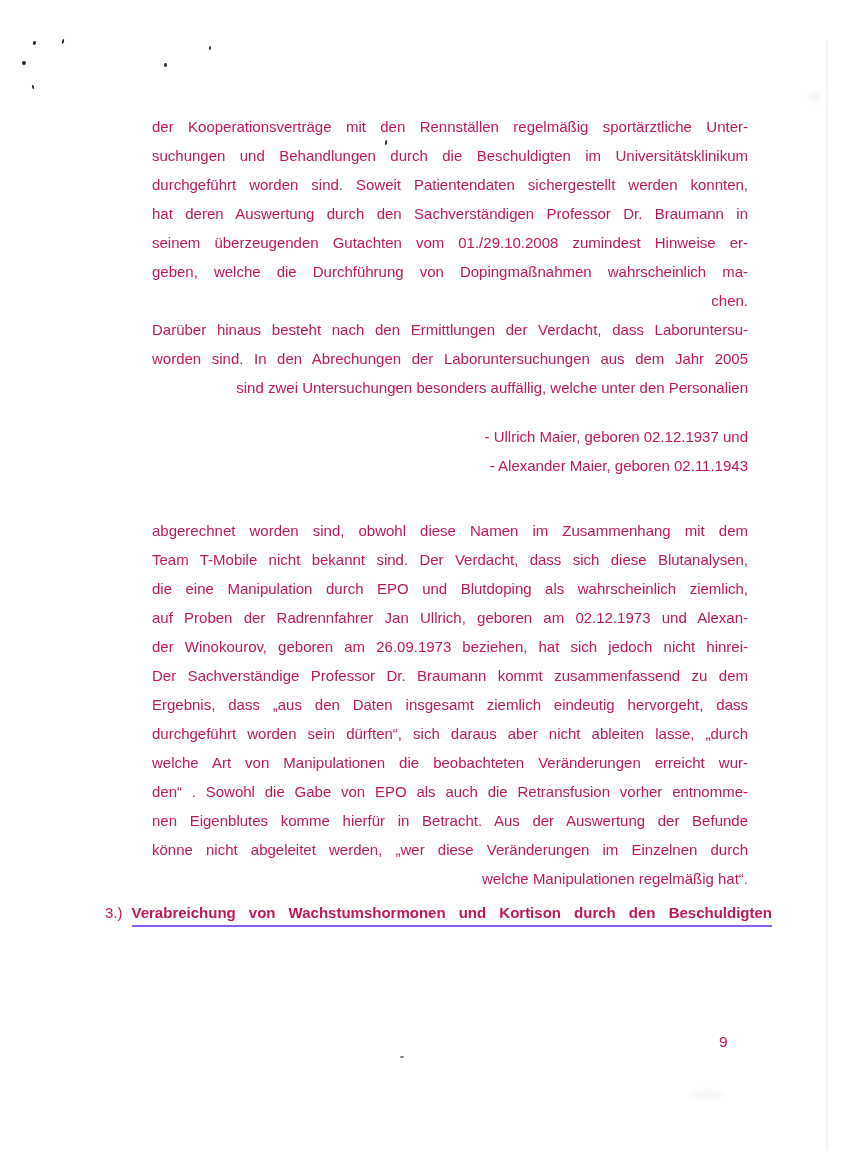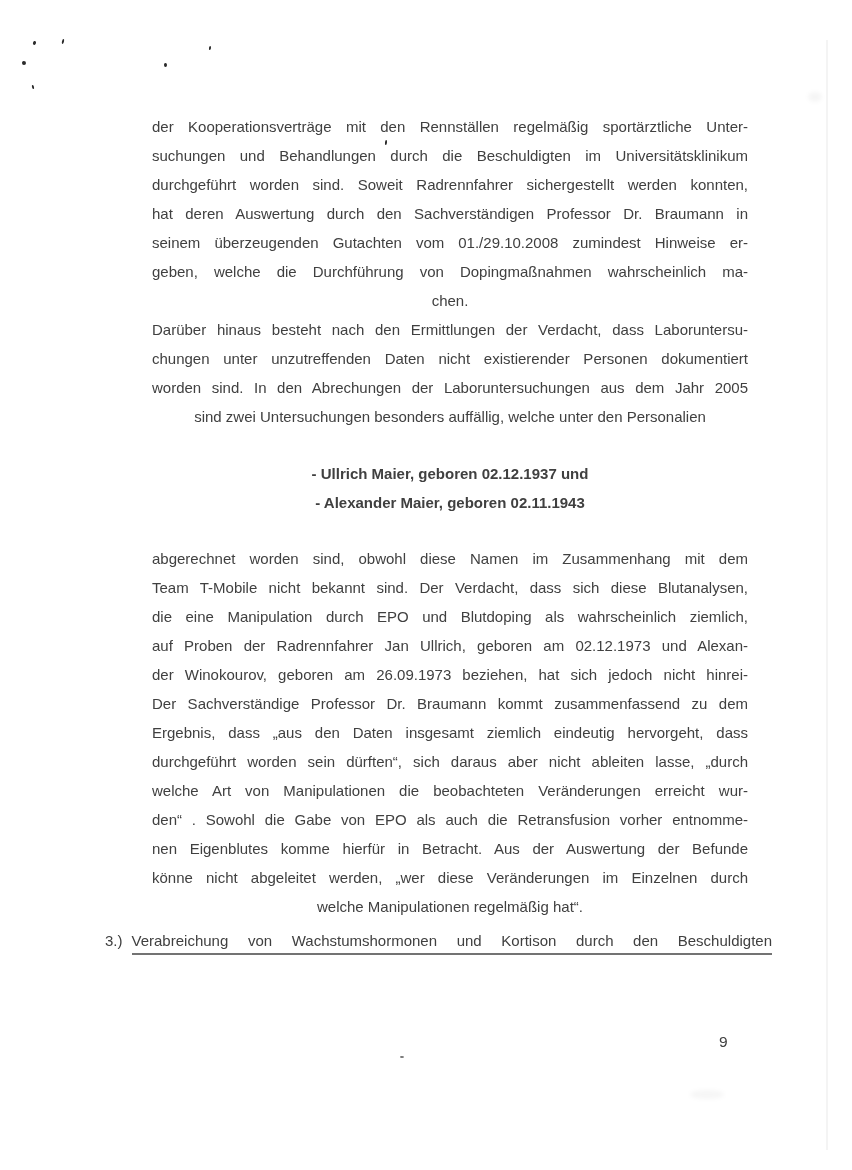--- a/index.html
+++ b/index.html
@@ -1,31 +1,31 @@
 <!DOCTYPE html>
 <html><head>
 <meta charset="utf-8">
 <style>
   html,body { margin:0; padding:0; background:#ffffff; }
   .page {
     position:relative; width:852px; height:1170px; background:#ffffff;
     overflow:hidden; font-family:"Liberation Sans","DejaVu Sans",sans-serif;
-    color:#404040;
+    color:#be185d;
   }
   .content { position:absolute; left:152px; top:112px; width:596px;
     font-size:15px; line-height:29px; }
-  .line { white-space:nowrap; text-align:center; }
+  .line { white-space:nowrap; text-align:right; }
   .line.j { text-align:justify; text-align-last:justify; }
-  [data-name="name-list"] { margin-top:28px;font-weight:bold; }
-  [data-name="paragraph-3"] { margin-top:27px; }
+  [data-name="name-list"] { margin-top:20px; }
+  [data-name="paragraph-3"] { margin-top:36px; }
   .heading { display:flex; gap:9px; margin:8px 0 0 -47px; width:667px;
     line-height:24px; }
   .h-num { flex:0 0 auto; }
   .h-text { flex:1 1 auto; white-space:nowrap; text-align:justify;
-    text-align-last:justify; border-bottom:2px solid #737373; }
+    text-align-last:justify; border-bottom:2px solid #8b5cf6;font-weight:bold; }
   .page-num { position:absolute; left:719px; top:1032px; font-size:15.5px;
     line-height:20px; }
   
   .sp { position:absolute; background:#2b2b2b; border-radius:45% 55% 50% 50%; }
   .sp1 { left:33px;  top:41px;  width:3px; height:4px; transform:rotate(20deg); }
   .sp2 { left:62px;  top:39px;  width:2px; height:5px; transform:rotate(14deg); }
   .sp3 { left:209px; top:46px;  width:2px; height:4px; transform:rotate(10deg); }
   .sp4 { left:22px;  top:61px;  width:4px; height:4px; }
   .sp5 { left:164px; top:63px;  width:3px; height:4px; }
   .sp6 { left:32px;  top:85px;  width:2px; height:4px; transform:rotate(-12deg); }
@@ -52,29 +52,28 @@
   <div class="sp sp4" data-name="scan-speckle"></div>
   <div class="sp sp5" data-name="scan-speckle"></div>
   <div class="sp sp6" data-name="scan-speckle"></div>
   <div class="sp sp7" data-name="scan-speckle"></div>
   <div class="sp sp8" data-name="scan-speckle"></div>
 
   <div class="content" data-name="document-body">
     <div class="para" data-name="paragraph-1">
         <div class="line j" data-name="text-line">der Kooperationsverträge mit den Rennställen regelmäßig sportärztliche Unter-</div>
         <div class="line j" data-name="text-line">suchungen und Behandlungen durch die Beschuldigten im Universitätsklinikum</div>
-        <div class="line j" data-name="text-line">durchgeführt worden sind. Soweit Radrennfahrer sichergestellt werden konnten,</div>
+        <div class="line j" data-name="text-line">durchgeführt worden sind. Soweit Patientendaten sichergestellt werden konnten,</div>
         <div class="line j" data-name="text-line">hat deren Auswertung durch den Sachverständigen Professor Dr. Braumann in</div>
         <div class="line j" data-name="text-line">seinem überzeugenden Gutachten vom 01./29.10.2008 zumindest Hinweise er-</div>
         <div class="line j" data-name="text-line">geben, welche die Durchführung von Dopingmaßnahmen wahrscheinlich ma-</div>
         <div class="line" data-name="text-line">chen.</div>
       </div>
     <div class="para" data-name="paragraph-2">
         <div class="line j" data-name="text-line">Darüber hinaus besteht nach den Ermittlungen der Verdacht, dass Laboruntersu-</div>
-        <div class="line j" data-name="text-line">chungen unter unzutreffenden Daten nicht existierender Personen dokumentiert</div>
         <div class="line j" data-name="text-line">worden sind. In den Abrechungen der Laboruntersuchungen aus dem Jahr 2005</div>
         <div class="line" data-name="text-line">sind zwei Untersuchungen besonders auffällig, welche unter den Personalien</div>
       </div>
     <div class="para list" data-name="name-list">
         <div class="line" data-name="text-line">- Ullrich Maier, geboren 02.12.1937 und</div>
         <div class="line" data-name="text-line">- Alexander Maier, geboren 02.11.1943</div>
       </div>
     <div class="para" data-name="paragraph-3">
         <div class="line j" data-name="text-line">abgerechnet worden sind, obwohl diese Namen im Zusammenhang mit dem</div>
         <div class="line j" data-name="text-line">Team T-Mobile nicht bekannt sind. Der Verdacht, dass sich diese Blutanalysen,</div>

